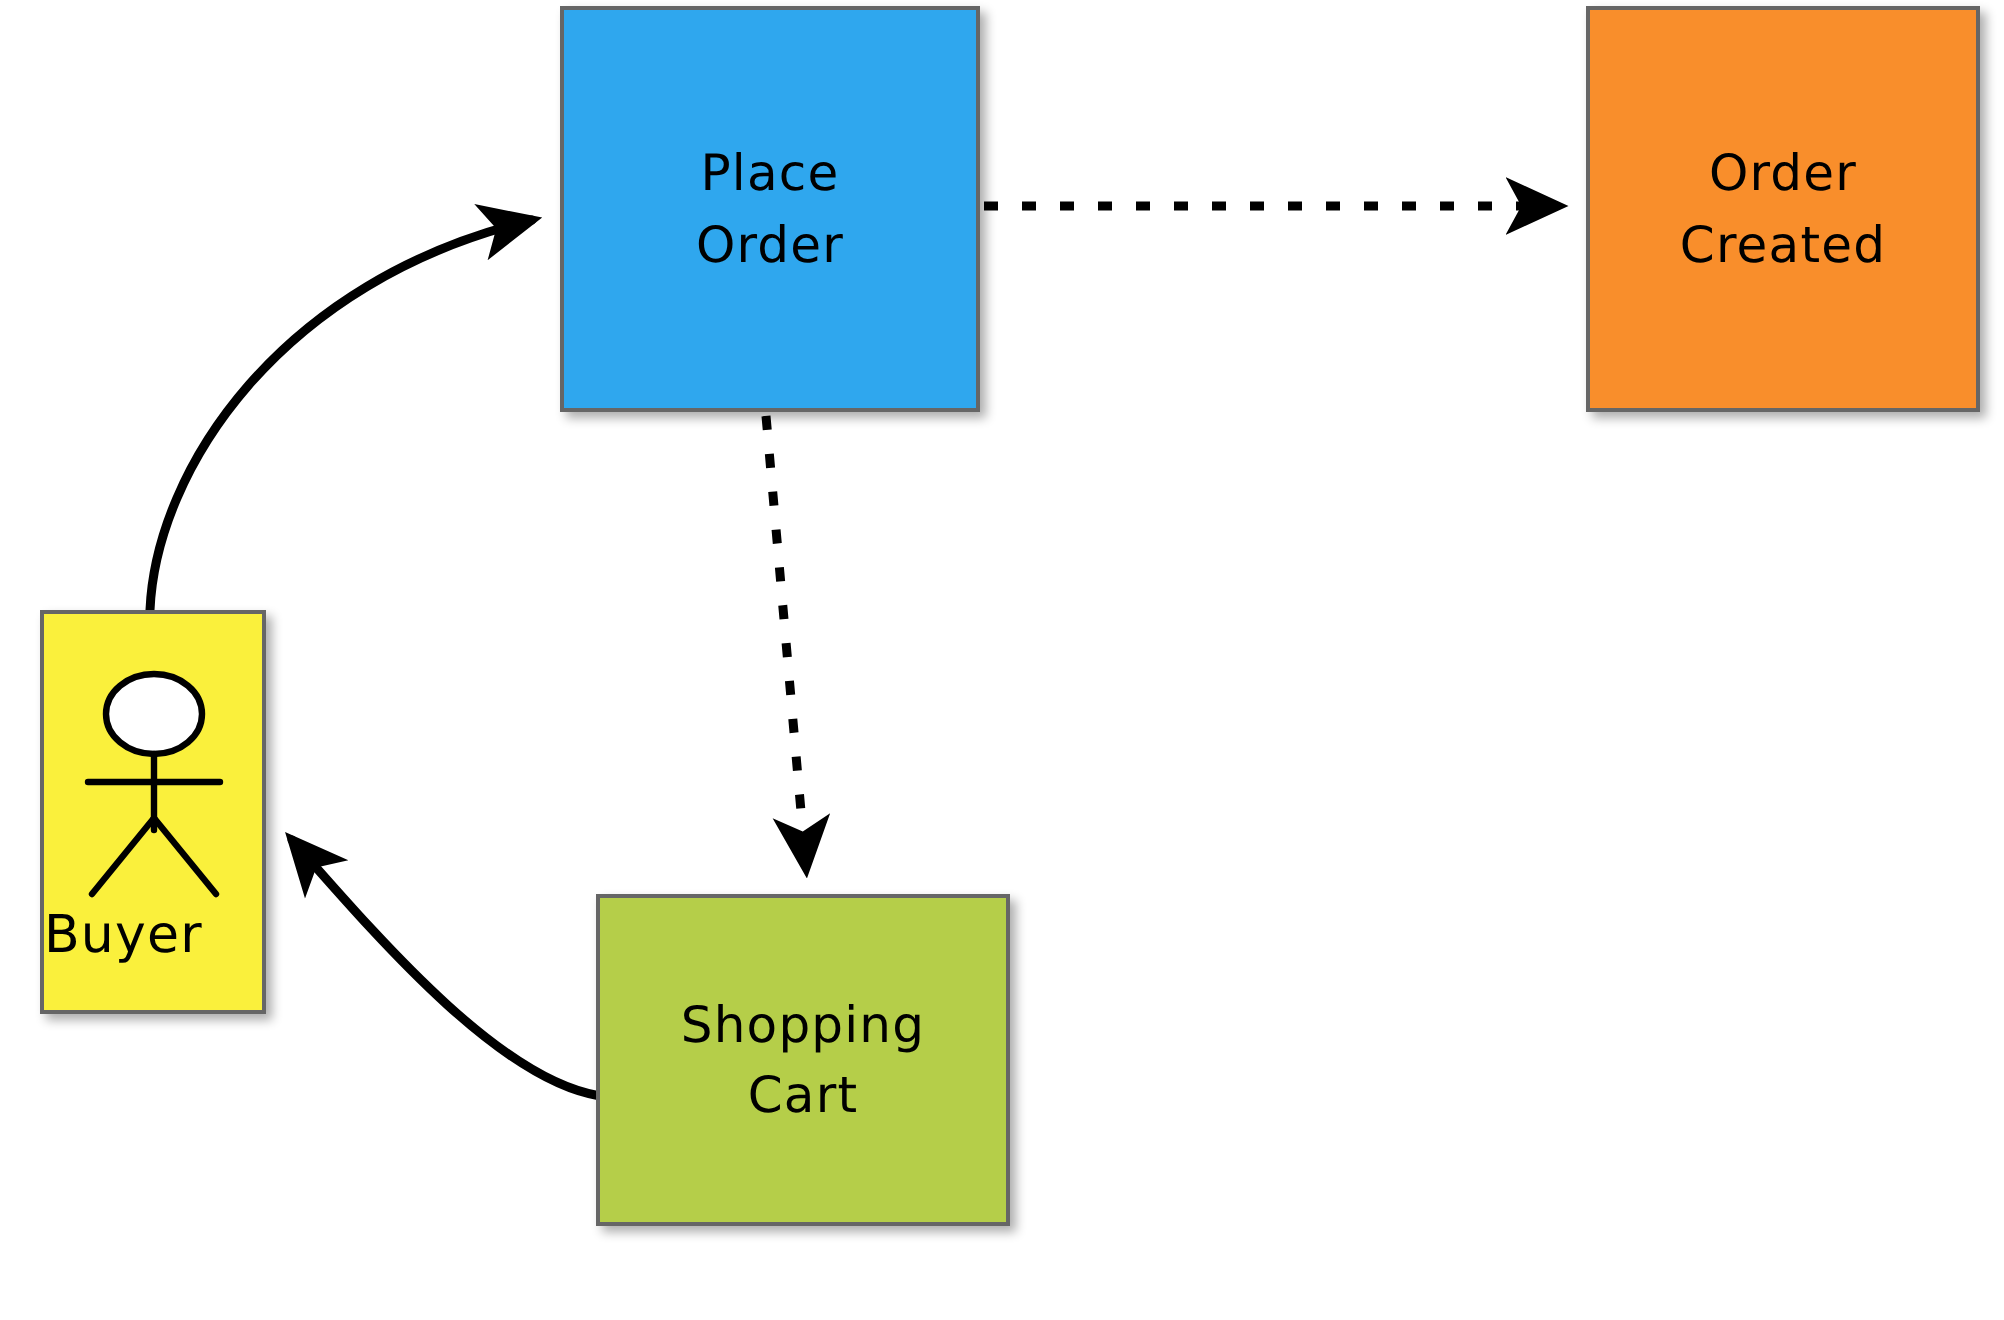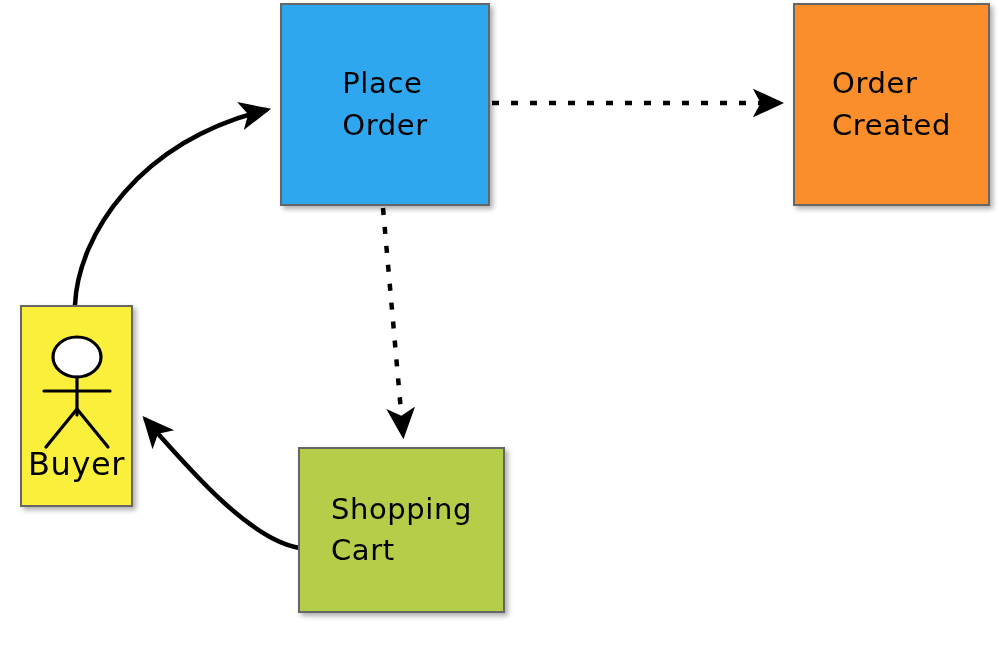--- a/index.html
+++ b/index.html
@@ -22,23 +22,24 @@
     box-sizing: border-box;
     border: 2px solid #666666;
     box-shadow: 3px 3px 5px rgba(0,0,0,0.32);
     display: flex;
     flex-direction: column;
     align-items: center;
     justify-content: center;
   }
   .node-label {
     font-family: "DejaVu Sans", sans-serif;
-    font-size: 29px;
+    font-size: 25px;
     line-height: 1.42;
     color: #000000;
+    text-align: center;
     letter-spacing: 0.6px;
     white-space: pre-line;
     font-weight: 400;
   }
   #node-place-order {
     left: 280px;
     top: 3px;
     width: 210px;
     height: 203px;
     background: #2FA7EE;
@@ -69,22 +70,22 @@
   .actor-figure {
     width: 90px;
     height: 115px;
     display: block;
   }
   #buyer-label {
     position: absolute;
     left: 0;
     right: 0;
     bottom: 18px;
-    font-size: 32px;
-    text-align: center;
+    font-size: 26px;
+    text-align: left;
     letter-spacing: 0.6px;
   }
   #edges {
     position: absolute;
     left: 0;
     top: 0;
     width: 1002px;
     height: 660px;
     pointer-events: none;
   }

